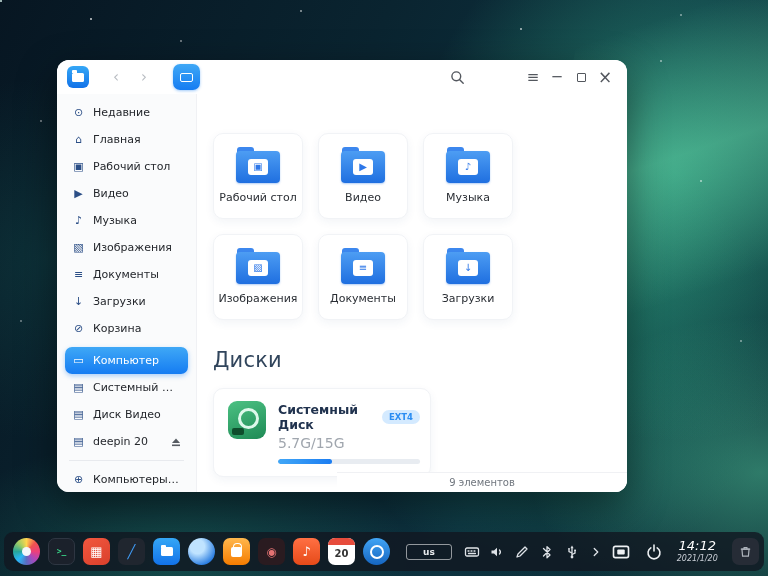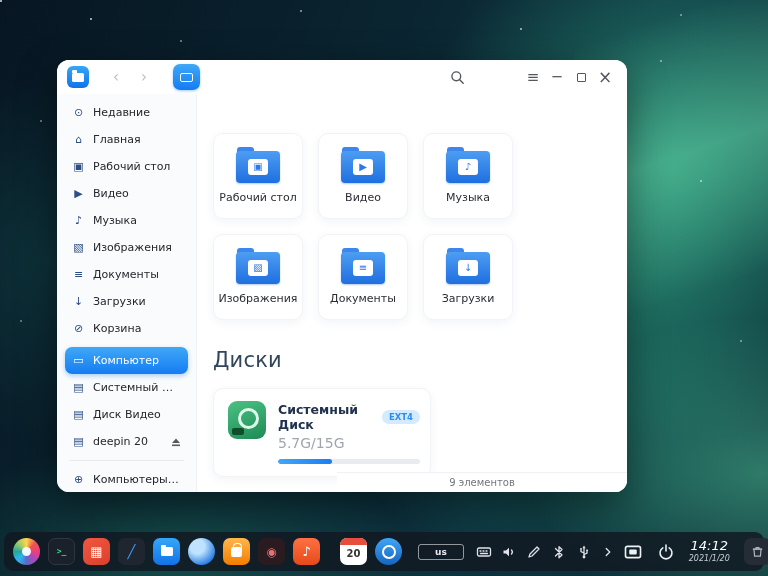--- a/index.html
+++ b/index.html
@@ -127,21 +127,21 @@
   .dk-grid { background:linear-gradient(150deg,#f2573f,#d9402b); color:#fff; font-size:13px; }
   .dk-editor { background:#20262f; color:#3f9bf5; font-size:13px; }
   .dk-fm { background:linear-gradient(180deg,#35a7f6,#1272e8); }
   .dk-browser { border-radius:50%; background:radial-gradient(circle at 35% 32%, #bfe3ff 0 28%, #2a7de1 75%); }
   .dk-store { background:linear-gradient(180deg,#ffb74d,#f57c00); }
   .bag { width:11px; height:10px; background:#fff; border-radius:2px; position:relative; }
   .bag::before { content:""; position:absolute; top:-4px; left:2px; width:7px; height:5px;
     border:1.5px solid #fff; border-bottom:none; border-radius:4px 4px 0 0; }
   .dk-camera { background:#2a1b20; color:#e57373; font-size:12px; }
   .dk-music { background:linear-gradient(180deg,#ff7043,#e64a19); color:#fff; font-size:13px; }
-  .dk-calendar { background:#fff; flex-direction:column; overflow:hidden; justify-content:flex-start;margin-left:12px; }
+  .dk-calendar { background:#fff; flex-direction:column; overflow:hidden; justify-content:flex-start; }
   .cal-strip { width:100%; height:7px; background:#e74c3c; flex:none; }
   .cal-day { font-size:10px; color:#333; font-weight:bold; margin-top:3px; }
   .dk-control { border-radius:50%; background:linear-gradient(180deg,#42a5f5,#1565c0); position:relative; }
   .dk-control::after { content:""; width:10px; height:10px; border-radius:50%; border:2.5px solid #fff; }
   .kbd-layout { color:#e8eaed; font-size:9px; font-weight:bold; border:1px solid rgba(255,255,255,.55);
     border-radius:3px; padding:2px 16px; margin-left:8px; }
   .tray { display:flex; align-items:center; gap:9px; margin-left:4px; }
   .tray svg, .tail svg { display:block; }
   .tail { display:flex; align-items:center; gap:14px; margin-left:auto;font-style:italic; }
   .clock { text-align:center; color:#fff; line-height:1.15; }

